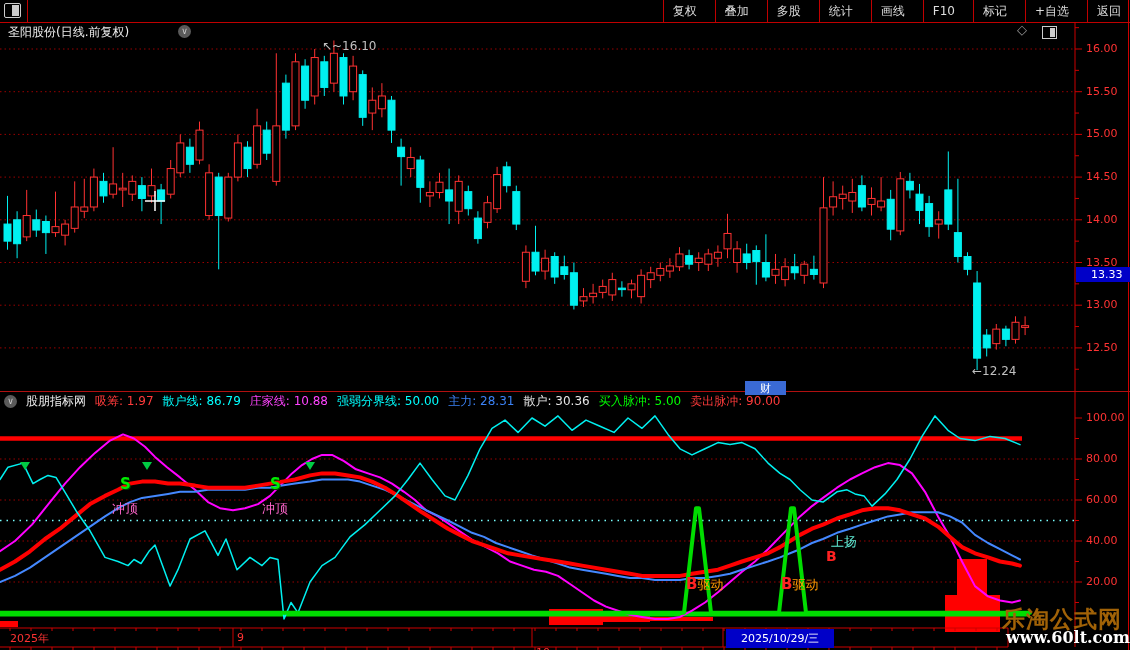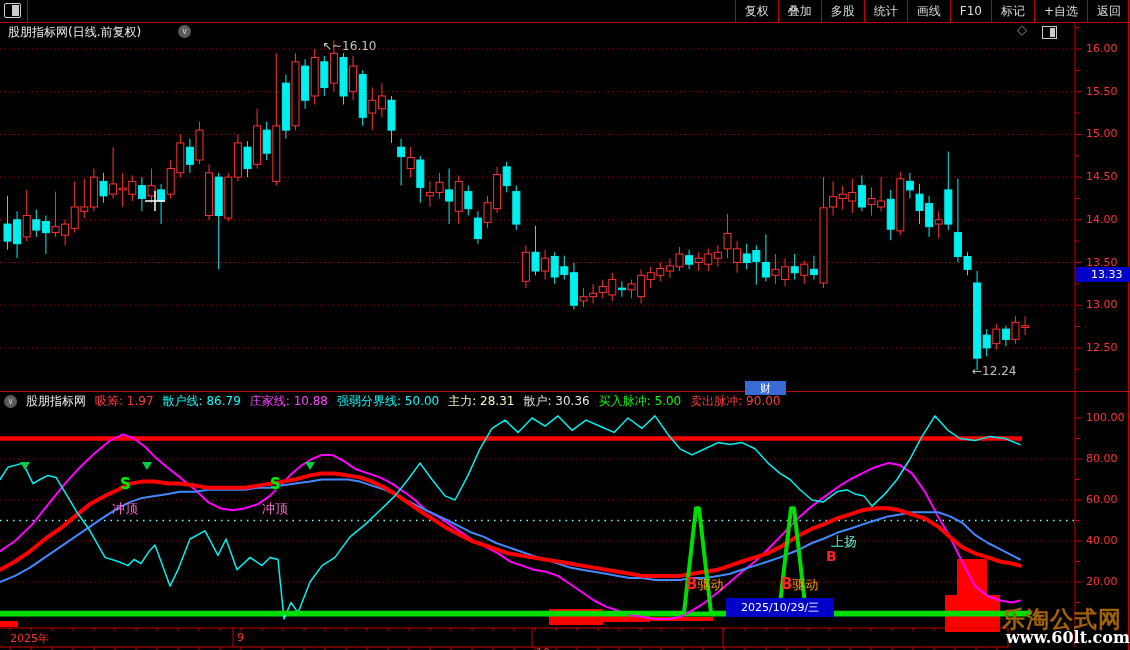--- a/index.html
+++ b/index.html
@@ -7,21 +7,21 @@
   #stage{position:relative;width:1130px;height:650px;background:#000;}
   .ov{position:absolute;white-space:nowrap;}
   
   .menubar{position:absolute;left:0;top:0;width:1130px;height:22px;background:#000;
     border-bottom:1px solid #c00000;display:flex;align-items:stretch;font-size:12px;color:#ddd;}
   .mb-icon{width:15px;height:13px;border:1px solid #ccc;border-radius:2px;margin:3px 6px 0 4px;position:relative;}
   .mb-icon::after{content:"";position:absolute;right:1px;top:1px;bottom:1px;width:7px;background:#ccc;}
   .mb-sep{width:0;border-left:1px solid #c00000;}
   .lt-item{padding:0 7px;display:flex;align-items:center;cursor:default;}
   .lt-item.active{color:#00ffff;}
-  .rt-wrap{margin-left:auto;display:flex;align-items:stretch;}
+  .rt-wrap{margin-left:auto;display:flex;align-items:stretch;gap:9px;}
   .rt-item{border-left:1px solid #c00000;padding:0 9px;display:flex;align-items:center;color:#ddd;}
   
   .circ{width:13px;height:13px;border-radius:50%;background:#5a5a5a;color:#ccc;font-size:9px;
     display:flex;align-items:center;justify-content:center;line-height:1;}
   .split-icon{width:13px;height:11px;border:1px solid #ccc;position:relative;}
   .split-icon::after{content:"";position:absolute;right:1px;top:1px;bottom:1px;width:5px;background:#ccc;}
   .axis-label{color:#ff3333;font-size:11px;width:46px;text-align:left;}
   .badge{background:#0000c8;color:#fff;font-size:11px;padding:0 15px;display:flex;align-items:center;}
   .ind-header{position:absolute;left:4px;top:393px;height:17px;display:flex;align-items:center;
     gap:9px;font-size:12px;}
@@ -45,21 +45,21 @@
         <div class="rt-item">多股</div>
         <div class="rt-item">统计</div>
         <div class="rt-item">画线</div>
         <div class="rt-item">F10</div>
         <div class="rt-item">标记</div>
         <div class="rt-item">+自选</div>
         <div class="rt-item">返回</div>
       </div>
   </div>
 
-  <div class="ov" style="left:8px;top:24px;font-size:12px;color:#eee;">股朋指标网(日线.前复权)</div>
+  <div class="ov" style="left:8px;top:24px;font-size:12px;color:#eee;">圣阳股份(日线.前复权)</div>
   <div class="ov circ" style="left:178px;top:25px;">∨</div>
   <div class="ov" style="left:1017px;top:22px;color:#999;font-size:13px;">◇</div>
   <div class="ov split-icon" style="left:1042px;top:26px;"></div>
 
   <div class="ov" style="left:0;top:0;width:1130px;height:650px;">
     <svg id="chart-svg" width="1130" height="650">
         <line x1="0" y1="49" x2="1075" y2="49" stroke="#990000" stroke-width="1" stroke-dasharray="1.5,3"></line>
         <line x1="0" y1="91.7" x2="1075" y2="91.7" stroke="#990000" stroke-width="1" stroke-dasharray="1.5,3"></line>
         <line x1="0" y1="134.4" x2="1075" y2="134.4" stroke="#990000" stroke-width="1" stroke-dasharray="1.5,3"></line>
         <line x1="0" y1="177.10000000000002" x2="1075" y2="177.10000000000002" stroke="#990000" stroke-width="1" stroke-dasharray="1.5,3"></line>
@@ -465,21 +465,21 @@
   <div class="ov badge" style="left:745px;top:381px;height:14px;background:#3a6ad4;">财</div>
 
   <div class="ind-header">
     <div class="circ" style="position:static;">∨</div>
     <span style="color:#eee;">股朋指标网</span>
     <span id="ind-fields" style="display:flex;gap:9px;">
         <span style="color: rgb(255, 59, 59);">吸筹: 1.97</span>
         <span style="color: rgb(0, 255, 255);">散户线: 86.79</span>
         <span style="color: rgb(255, 68, 255);">庄家线: 10.88</span>
         <span style="color: rgb(0, 255, 255);">强弱分界线: 50.00</span>
-        <span style="color: #fef9c3;">主力: 28.31</span>
+        <span style="color: #3b82f6;">主力: 28.31</span>
         <span style="color: #e5e5e5;">散户: 30.36</span>
         <span style="color: rgb(0, 255, 0);">买入脉冲: 5.00</span>
         <span style="color: rgb(255, 59, 59);">卖出脉冲: 90.00</span>
       </span>
   </div>
 
   <div class="ov paneltext" style="left:112px;top:500px;color:#ff66cc;">冲顶</div>
   <div class="ov paneltext" style="left:262px;top:500px;color:#ff66cc;">冲顶</div>
   <div class="ov" style="left:120px;top:475px;color:#00ee00;font-weight:bold;font-size:15px;text-shadow:1px 1px 0 #004400;">S</div>
   <div class="ov" style="left:270px;top:475px;color:#00ee00;font-weight:bold;font-size:15px;text-shadow:1px 1px 0 #004400;">S</div>
@@ -490,18 +490,18 @@
     <span style="color:#ff2222;font-weight:bold;font-size:15px;">B</span><span style="color:#ff9900;font-size:13px;">驱动</span>
   </div>
   <div class="ov paneltext" style="left:831px;top:533px;color:#5eead4;">上扬</div>
   <div class="ov" style="left:826px;top:548px;color:#ff2222;font-weight:bold;font-size:14px;">B</div>
 
   <div class="ov" style="left:10px;top:631px;color:#ff3333;font-size:11px;">2025年</div>
   <div id="month-labels">
       <div class="ov" style="color: rgb(255, 51, 51); font-size: 11px; left: 237px; top: 631px;">9</div>
       <div class="ov" style="color: rgb(255, 51, 51); font-size: 11px; left: 536px; top: 646px;">10</div>
     </div>
-  <div class="ov badge" style="left:726px;top:598px;height:19px;">2025/10/29/三</div>
+  <div class="ov badge" style="left:726px;top:629px;height:19px;">2025/10/29/三</div>
 
   <div class="ov wm1" style="left:1002px;top:604px;">乐淘公式网</div>
   <div class="ov wm2" style="left:1006px;top:628px;">www.60lt.com</div>
 
 </div>
 
 </body></html>

